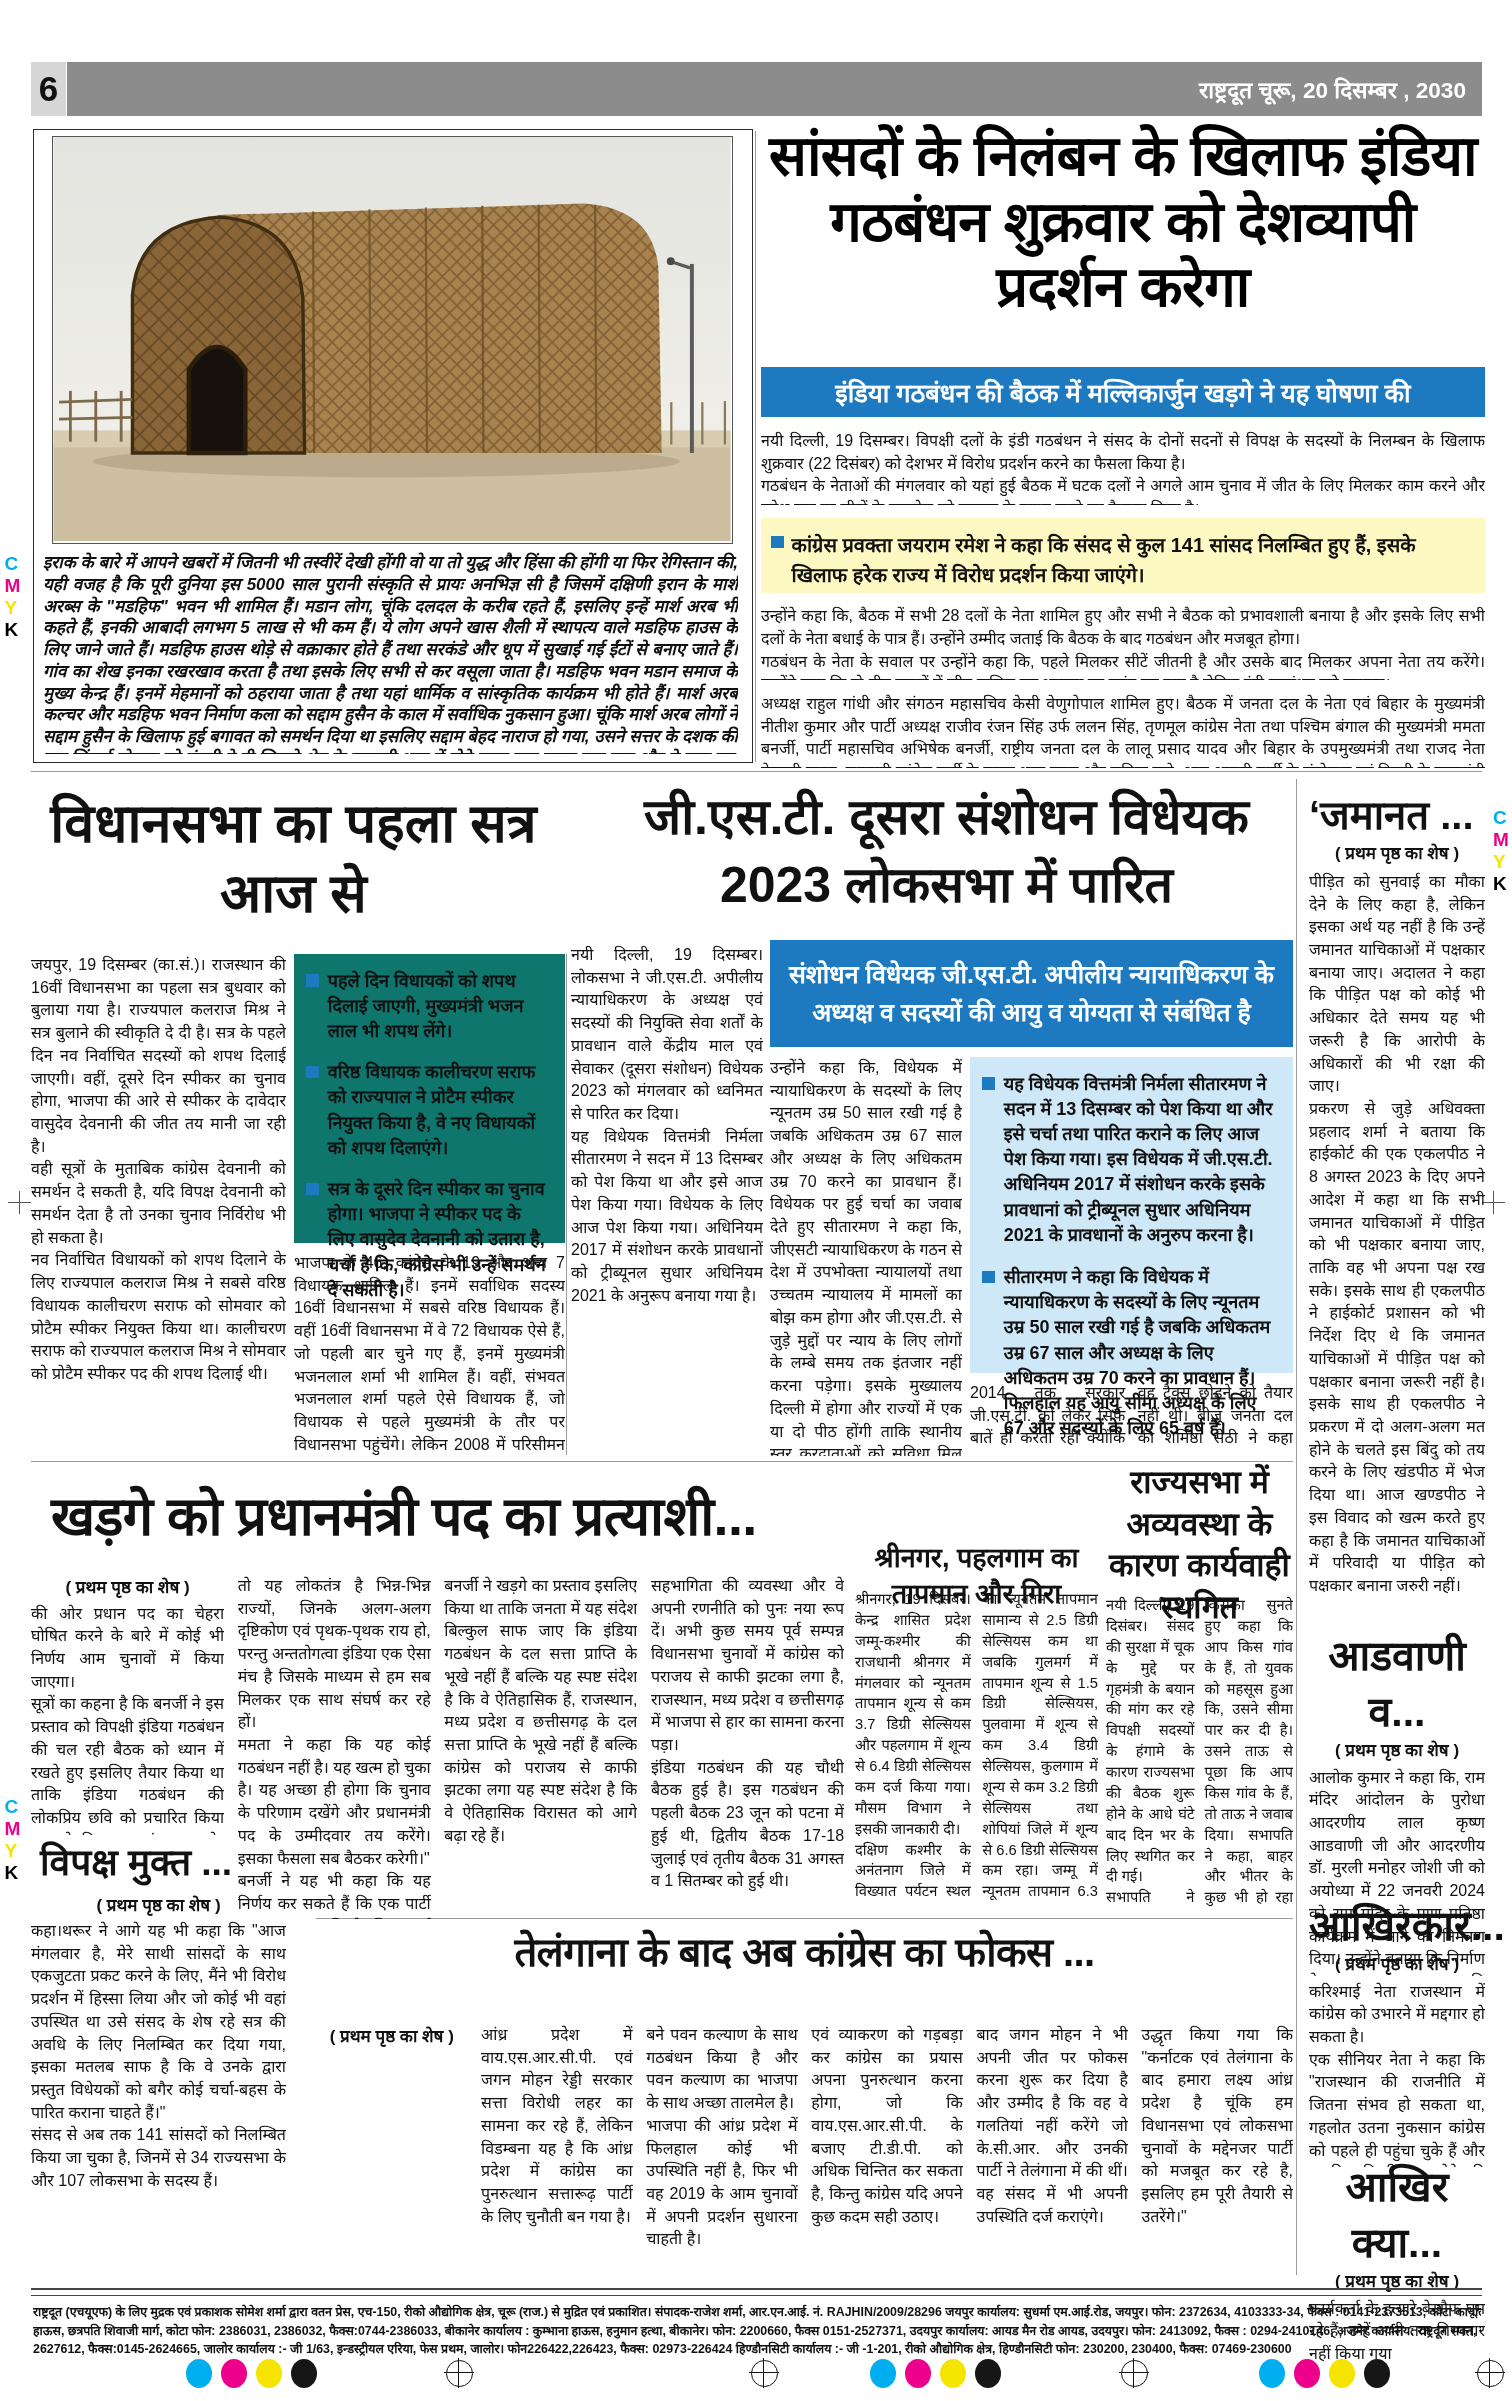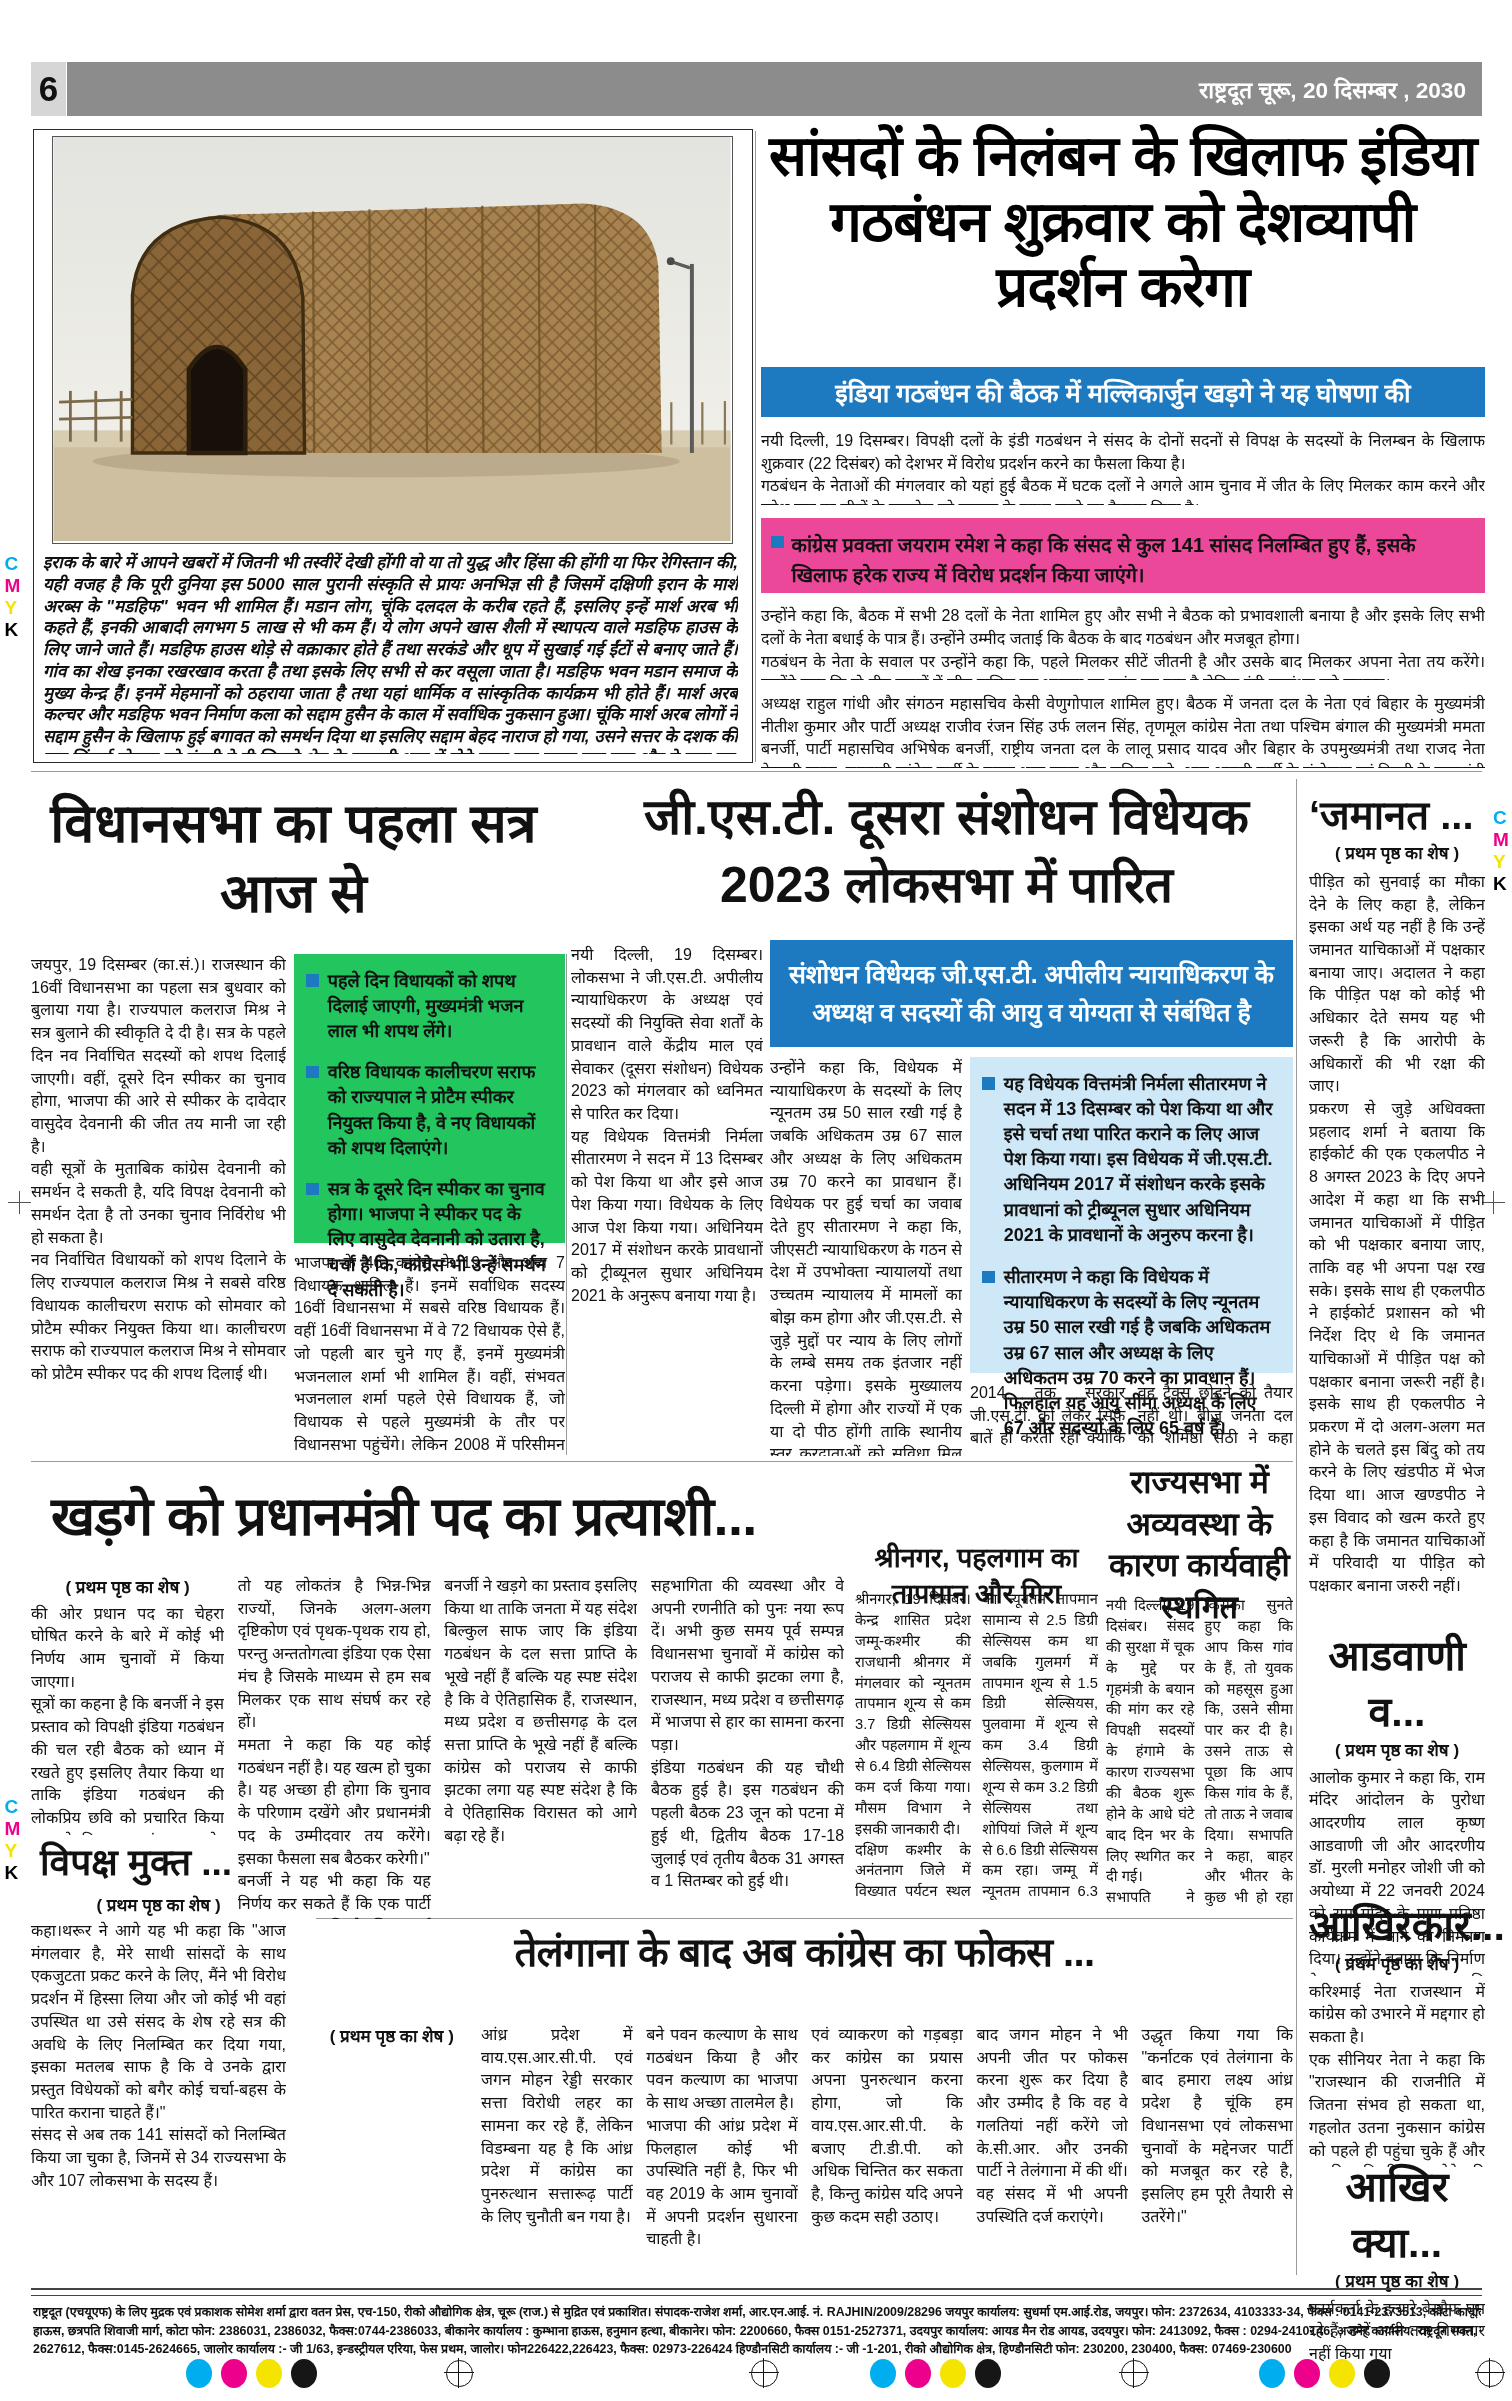--- a/index.html
+++ b/index.html
@@ -21,28 +21,28 @@
   .photo{position:absolute;left:18px;top:5.6px;width:681px;height:408px;border:0.6px solid #555;box-sizing:border-box;overflow:hidden;}
   .caption{position:absolute;left:9px;top:422px;width:695px;height:202px;font-size:17px;line-height:1.28;font-weight:bold;font-style:italic;text-align:justify;overflow:hidden;}
   
   .body-txt{font-size:16px;line-height:1.42;text-align:justify;white-space:pre-line;overflow:hidden;}
   .note{font-weight:bold;font-size:17px;text-align:center;}
   
   .lead-headline{left:761px;top:123px;width:724px;height:243px;font-size:56px;line-height:1.17;font-weight:900;text-align:center;color:#000;letter-spacing:-0.6px;}
   .lead-subbar{left:761px;top:367px;width:724px;height:50px;background:#1d7ac0;color:#fff;display:flex;align-items:center;justify-content:center;font-size:25.4px;font-weight:bold;}
   .lead-cols{left:761px;top:430px;width:724px;height:338px;display:flex;gap:12.4px;flex-direction:column;}
   .lead-col{flex:1;overflow:hidden;}
-  .pullquote{background:#ec4899;padding:12.4px 10.2px;margin-bottom:29px;}
+  .pullquote{background:#fef9c3;padding:12.4px 10.2px;margin-bottom:29px;}
   .pullquote .inner{display:flex;gap:8px;}
   .sq{width:12.4px;height:12.4px;background:#1d7ac0;flex:none;margin-top:5.6px;}
   .pq-text{font-size:20px;line-height:1.5;font-weight:bold;}
   
   .vs-headline{left:45px;top:788px;width:497px;height:152px;font-size:54px;line-height:1.3;font-weight:900;text-align:center;}
   .vs-col1{left:31px;top:954px;width:255px;height:501px;}
-  .vs-box{left:294px;top:954px;width:271px;height:289px;background:#22c55e;box-sizing:border-box;padding:14.7px 12.4px;display:flex;flex-direction:column;gap:16px;}
+  .vs-box{left:294px;top:954px;width:271px;height:289px;background:#0f766e;box-sizing:border-box;padding:14.7px 12.4px;display:flex;flex-direction:column;gap:16px;}
   .vs-bullet{display:flex;gap:9px;font-size:18px;line-height:1.4;font-weight:bold;}
   .vs-colB{left:294px;top:1252px;width:271px;height:203px;}
   
   .gst-headline{left:599px;top:784px;width:695px;height:154px;font-size:50px;line-height:1.35;font-weight:900;text-align:center;}
   .gst-col1{left:571px;top:944px;width:192px;height:512px;}
   .gst-subbar{left:770px;top:940px;width:523px;height:107px;background:#1d7ac0;color:#fff;font-size:25px;line-height:1.5;font-weight:bold;display:flex;align-items:center;text-align:center;padding:0 8px;box-sizing:border-box;}
   .gst-col2{left:770px;top:1057px;width:192px;height:399px;}
   .gst-box{left:970px;top:1057px;width:323px;height:316px;background:#cfe8f7;box-sizing:border-box;padding:14.7px 12.4px;display:flex;flex-direction:column;gap:17px;}
   .gst-tail{left:970px;top:1382px;width:323px;height:73px;column-count:2;column-gap:12.4px;}
   

